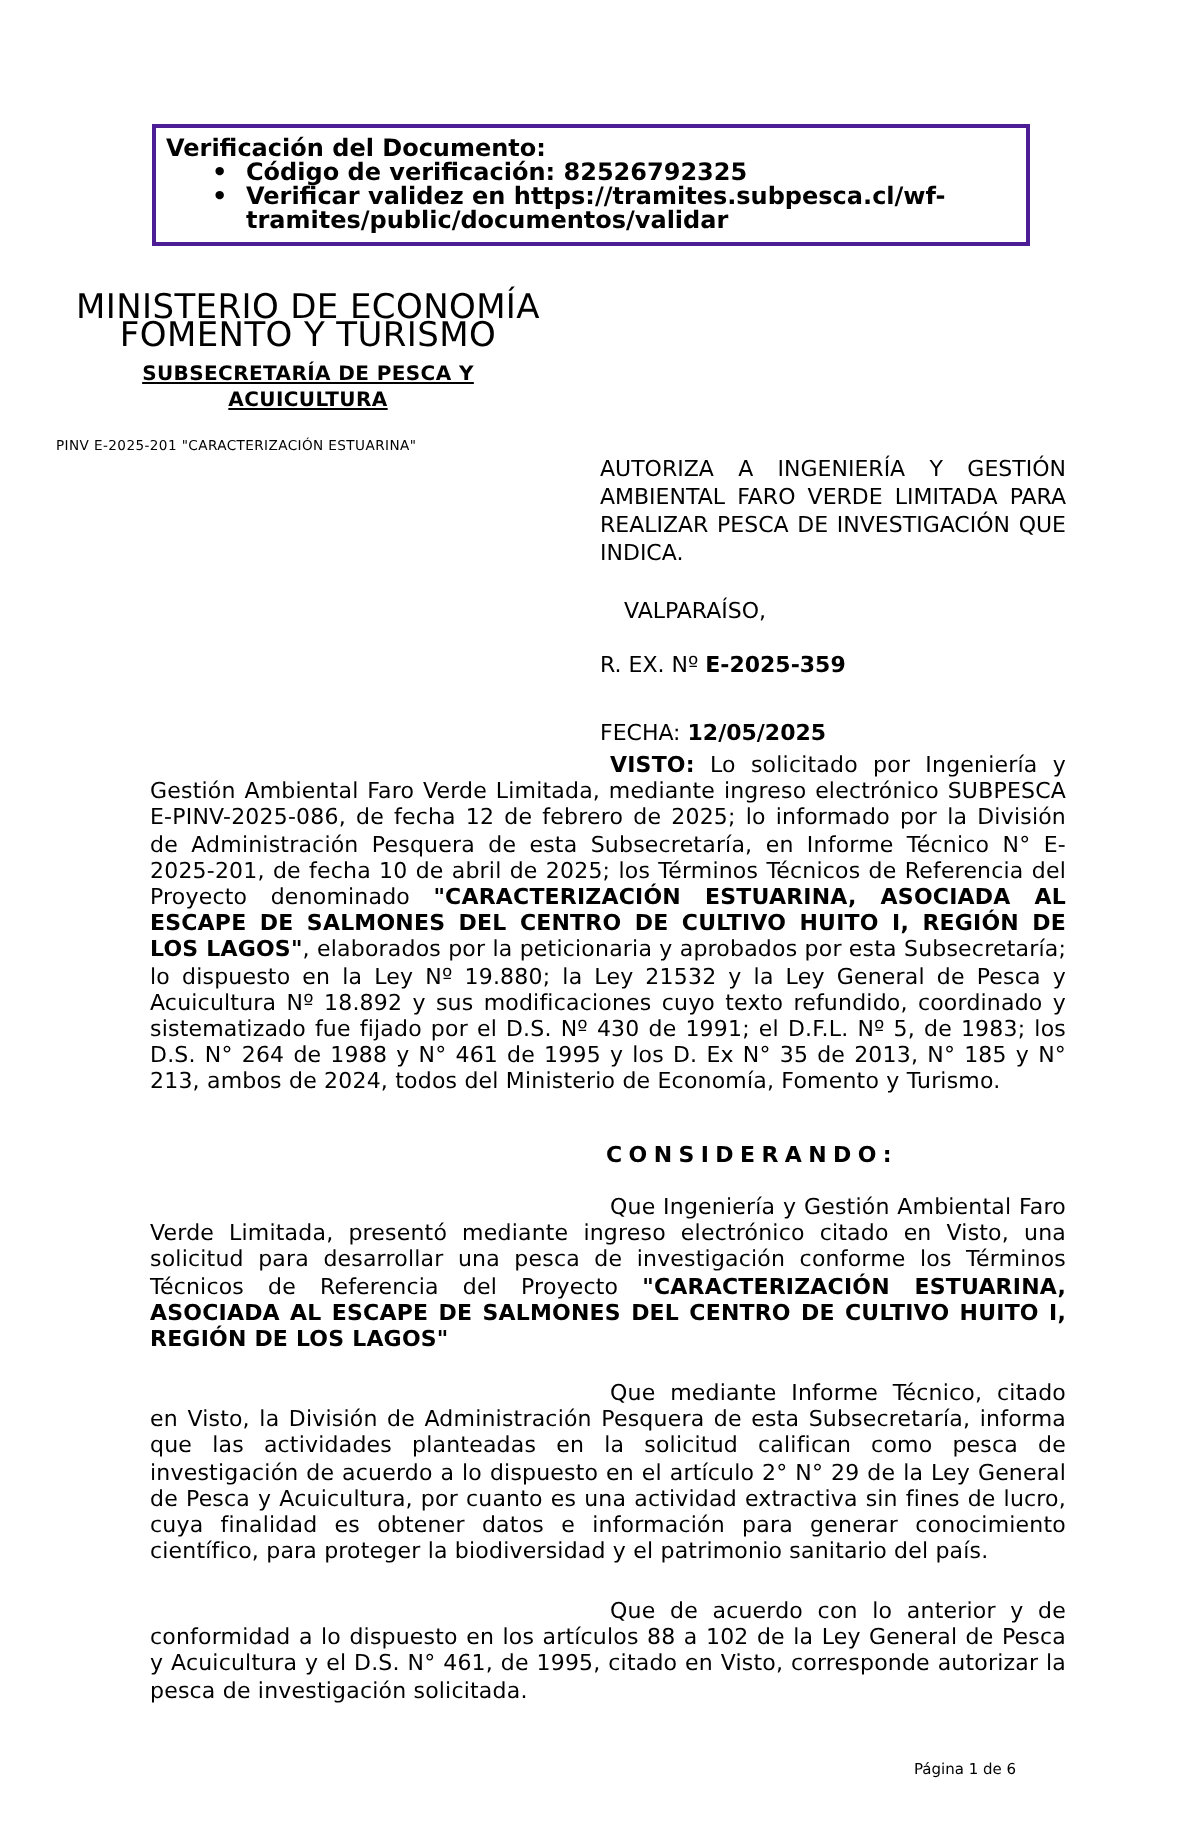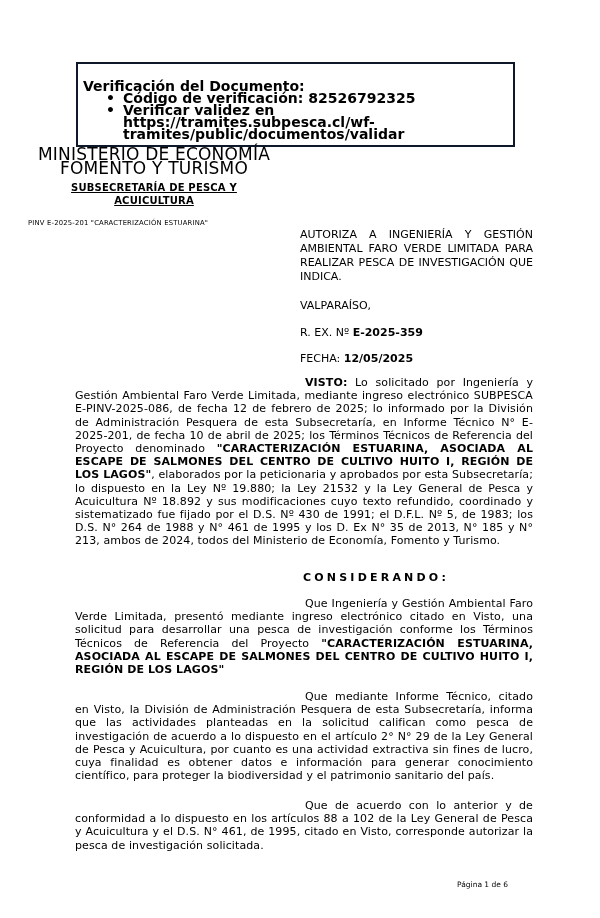--- a/index.html
+++ b/index.html
@@ -6,42 +6,42 @@
   body{
     width:600px;height:918px;background:#ffffff;color:#000;
     font-family:"DejaVu Sans","Liberation Sans",sans-serif;
     -webkit-font-smoothing:antialiased;
   }
   .page{position:relative;width:600px;height:918px;background:#fff;overflow:hidden;}
 
   
   .verify-box{
     position:absolute;left:76px;top:62px;width:424px;
-    border:2px solid #0f172a;padding:16px 6px 5px 5px;
-    font-size:14px;line-height:12px;font-weight:bold;
+    border:2px solid #4c1d95;padding:4px 6px 5px 5px;
+    font-size:12px;line-height:12px;font-weight:bold;
   }
   .verify-item{position:relative;padding-left:40px;}
   .verify-item::before{content:"\2022";position:absolute;left:23px;top:0;}
 
   
   .org-header{position:absolute;left:38px;top:147px;width:232px;text-align:center;}
   .org-line{font-size:17px;line-height:14px;letter-spacing:0.2px;}
   .subsec{
     width:178px;margin:7px auto 0 auto;
     font-size:10px;line-height:12.5px;font-weight:bold;
     text-decoration:underline;letter-spacing:0.2px;
   }
   .ref-line{position:absolute;left:28px;top:219px;font-size:6.8px;letter-spacing:0.2px;}
 
   
   .title-block{position:absolute;left:300px;top:228px;width:233px;font-size:11px;line-height:14px;}
   .subject{text-align:justify;}
-  .city{margin-top:15px;}
+  .city{margin-top:15px;margin-left:12px;}
   .res-line{margin-top:13px;}
-  .fecha-line{margin-top:12px;}
+  .fecha-line{margin-top:20px;}
   b,.bold{font-weight:bold;}
 
   
   .para{
     position:absolute;left:75px;width:458px;
     font-size:11px;line-height:13.2px;text-align:justify;
     letter-spacing:0.1px;
   }
   .indent{text-indent:230px;}
   .visto-p{top:352px;margin-top:24px;}

